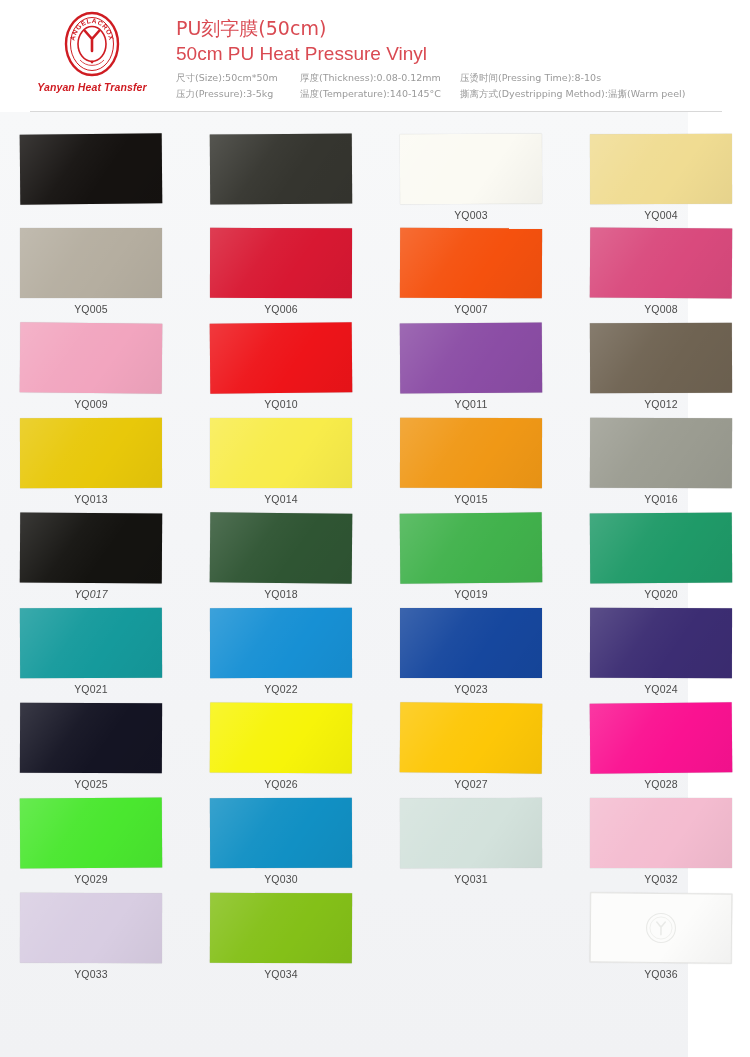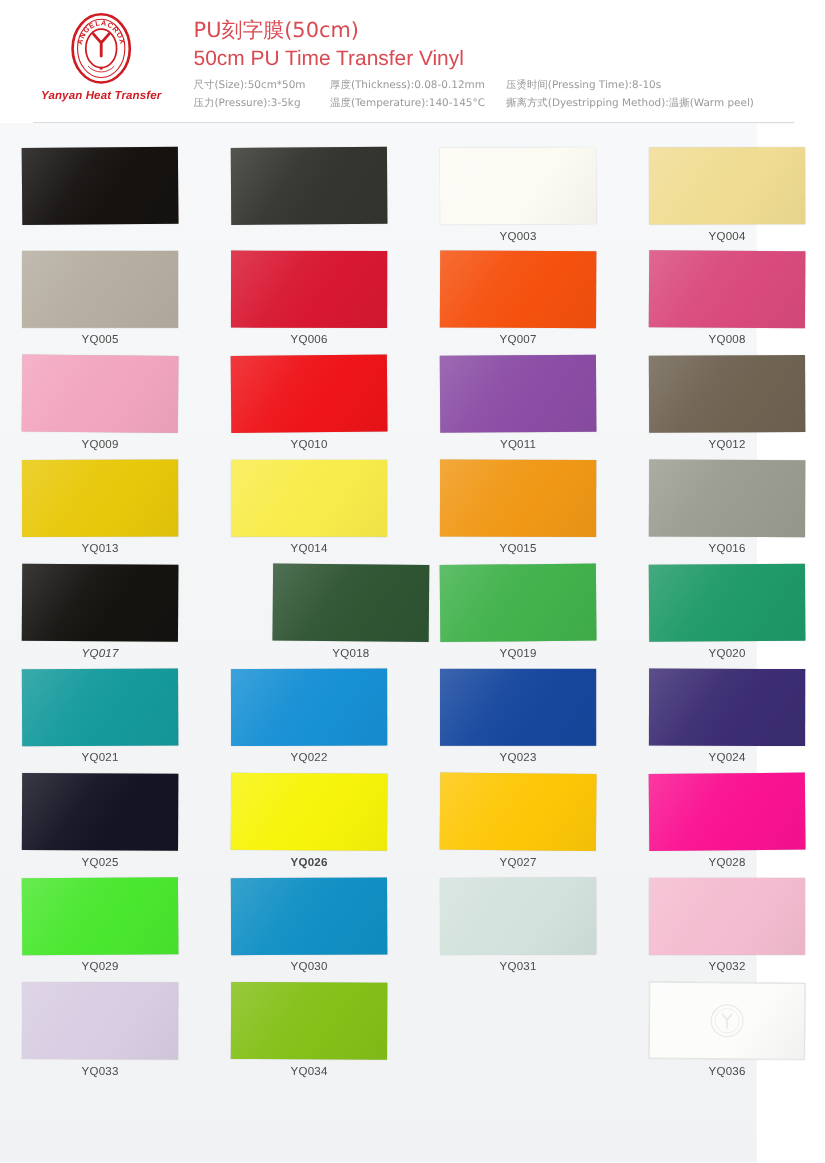--- a/index.html
+++ b/index.html
@@ -203,21 +203,21 @@
           </text>
           <circle cx="30" cy="52" r="1.4" fill="#cf1c22"></circle>
           <path d="M18 50 A 16 16 0 0 0 42 50" fill="none" stroke="#cf1c22" stroke-width="0.8"></path>
         </svg>
       </div>
       <div class="logo-wordmark">Yanyan Heat Transfer</div>
     </div>
 
     <div class="title-block">
       <div class="title-cn">PU刻字膜(50cm)</div>
-      <div class="title-en">50cm PU Time Transfer Vinyl</div>
+      <div class="title-en">50cm PU Heat Pressure Vinyl</div>
     </div>
 
     <div class="specs">
       <div class="spec-row">
         <div class="spec-cell spec-c1">尺寸(Size):50cm*50m</div>
         <div class="spec-cell spec-c2">厚度(Thickness):0.08-0.12mm</div>
         <div class="spec-cell spec-c3">压烫时间(Pressing Time):8-10s</div>
       </div>
       <div class="spec-row">
         <div class="spec-cell spec-c1">压力(Pressure):3-5kg</div>
@@ -358,21 +358,21 @@
           <div class="cell-label">YQ016</div>
         </div>
         <div class="cell" style="left: 20px; top: 401px; font-style: italic;">
           <div class="chip-wrap">
             <div class="chip" style="background: rgb(20, 19, 16); transform: rotate(0.39deg);">
               <div class="chip-sheen"></div>
             </div>
           </div>
           <div class="cell-label">YQ017</div>
         </div>
-        <div class="cell" style="left: 210px; top: 401px; margin-left: 38px;">
+        <div class="cell" style="left: 210px; top: 401px;">
           <div class="chip-wrap">
             <div class="chip" style="background: rgb(47, 85, 51); transform: rotate(0.52deg);">
               <div class="chip-sheen"></div>
             </div>
           </div>
           <div class="cell-label">YQ018</div>
         </div>
         <div class="cell" style="left: 400px; top: 401px;">
           <div class="chip-wrap">
             <div class="chip" style="background: rgb(65, 178, 76); transform: rotate(-0.52deg);">
@@ -422,21 +422,21 @@
           <div class="cell-label">YQ024</div>
         </div>
         <div class="cell" style="left: 20px; top: 591px;">
           <div class="chip-wrap">
             <div class="chip" style="background: rgb(20, 20, 35); transform: rotate(0.26deg);">
               <div class="chip-sheen"></div>
             </div>
           </div>
           <div class="cell-label">YQ025</div>
         </div>
-        <div class="cell" style="left: 210px; top: 591px; font-weight: bold;">
+        <div class="cell" style="left: 210px; top: 591px;">
           <div class="chip-wrap">
             <div class="chip" style="background: rgb(247, 244, 9); transform: rotate(0.39deg);">
               <div class="chip-sheen"></div>
             </div>
           </div>
           <div class="cell-label">YQ026</div>
         </div>
         <div class="cell" style="left: 400px; top: 591px;">
           <div class="chip-wrap">
             <div class="chip" style="background: rgb(253, 199, 7); transform: rotate(0.52deg);">

